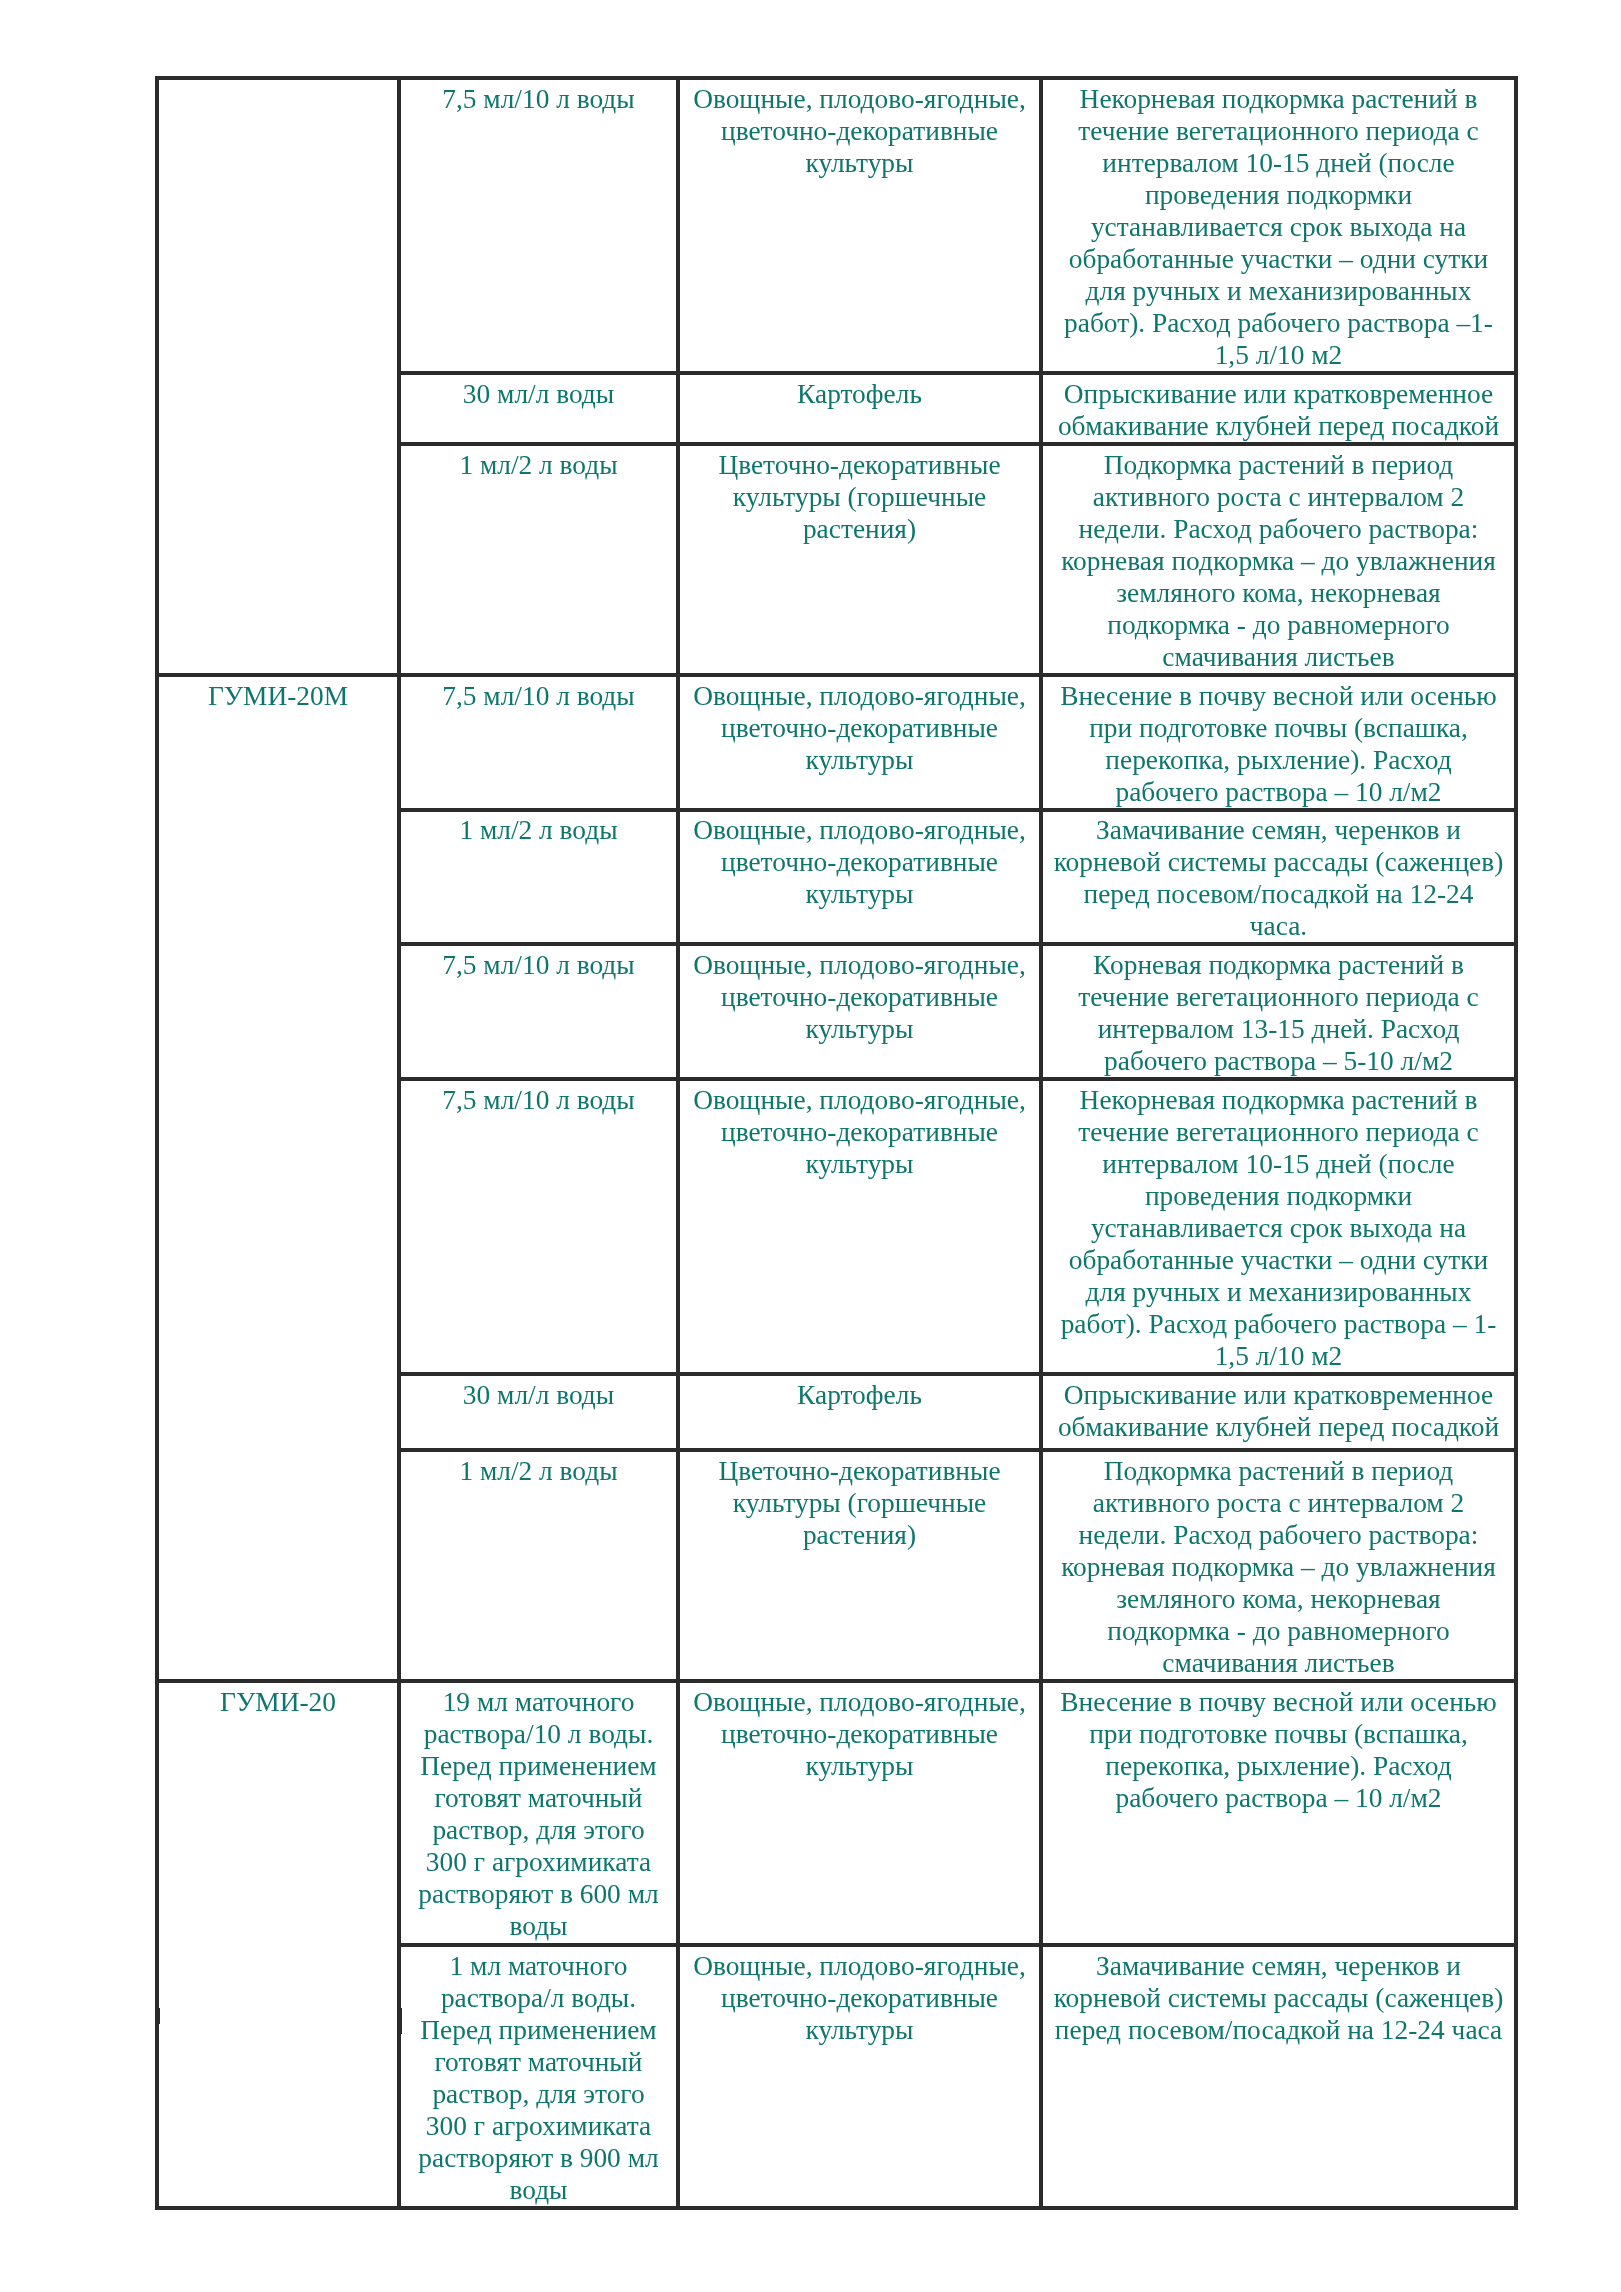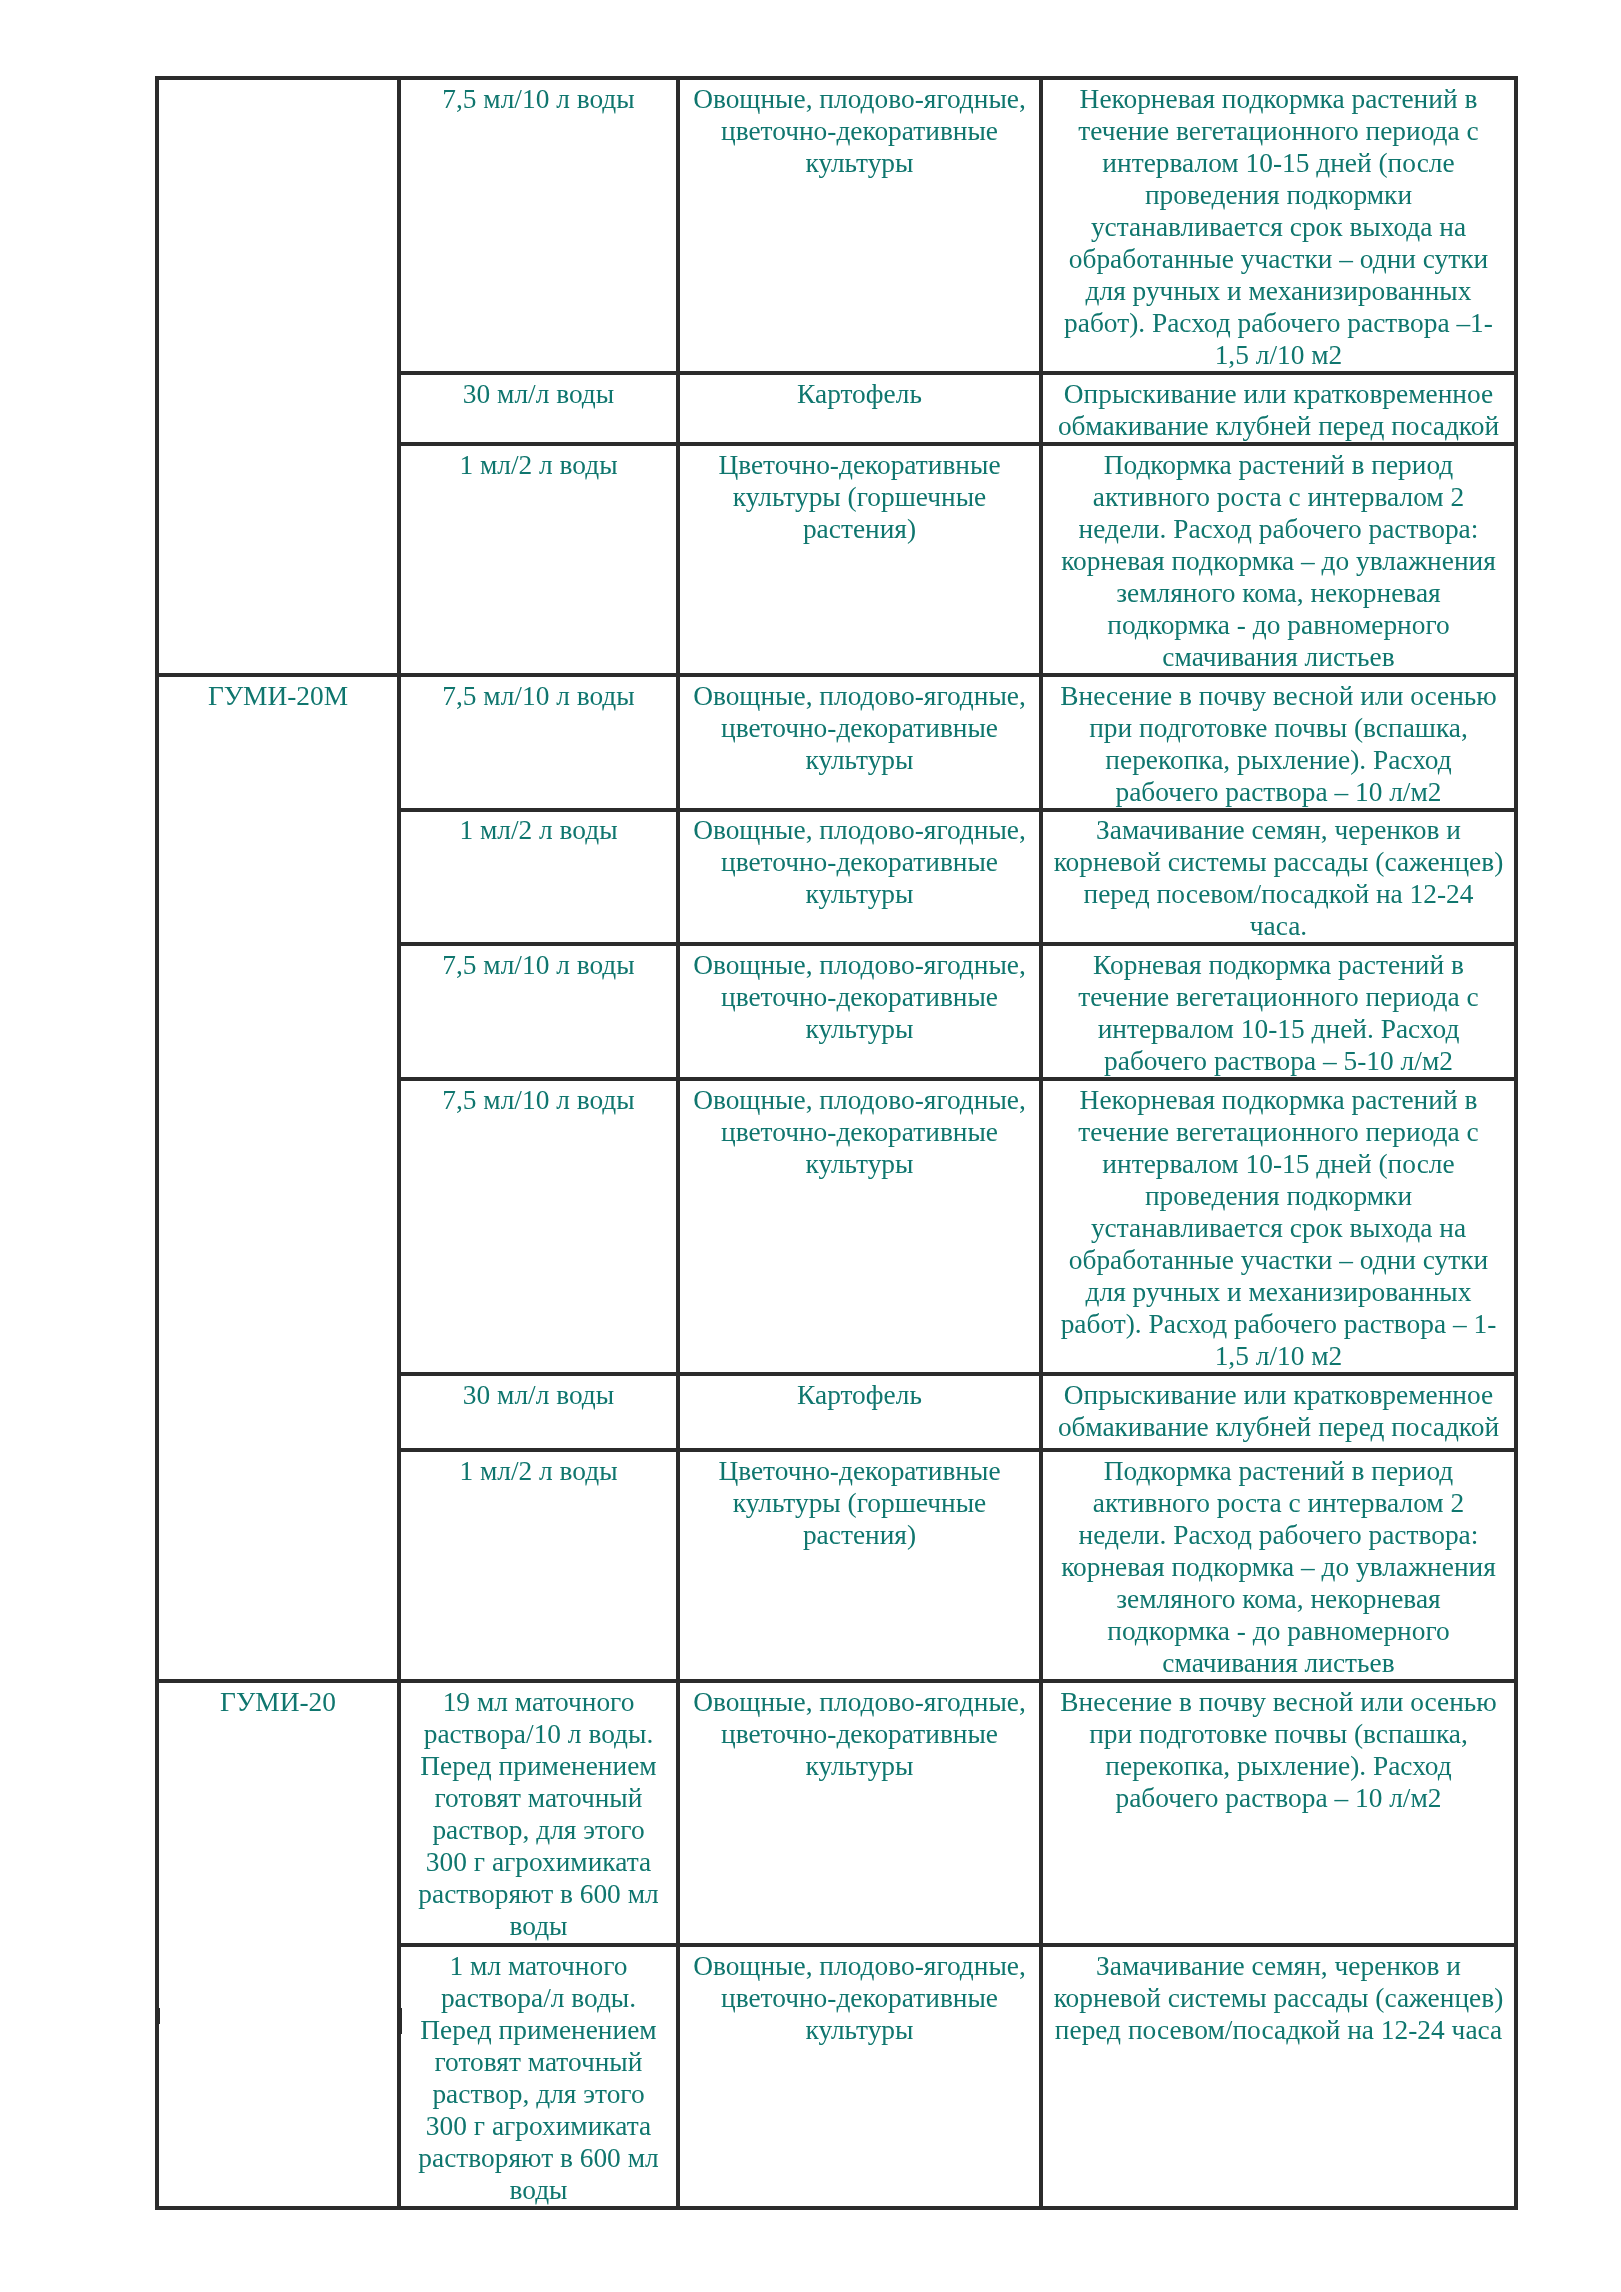--- a/index.html
+++ b/index.html
@@ -81,21 +81,21 @@
       <td class="application-col">Внесение в почву весной или осенью при подготовке почвы (вспашка, перекопка, рыхление). Расход рабочего раствора – 10 л/м2</td>
     </tr>
     <tr style="height:101px">
       <td class="dosage-col">1 мл/2 л воды</td>
       <td class="cultures-col">Овощные, плодово-ягодные, цветочно-декоративные культуры</td>
       <td class="application-col">Замачивание семян, черенков и корневой системы рассады (саженцев) перед посевом/посадкой на 12-24 часа.</td>
     </tr>
     <tr style="height:134px">
       <td class="dosage-col">7,5 мл/10 л воды</td>
       <td class="cultures-col">Овощные, плодово-ягодные, цветочно-декоративные культуры</td>
-      <td class="application-col">Корневая подкормка растений в течение вегетационного периода с интервалом 10-15 дней. Расход рабочего раствора – 5-10 л/м2</td>
+      <td class="application-col">Корневая подкормка растений в течение вегетационного периода с интервалом 13-15 дней. Расход рабочего раствора – 5-10 л/м2</td>
     </tr>
     <tr style="height:255px">
       <td class="dosage-col">7,5 мл/10 л воды</td>
       <td class="cultures-col">Овощные, плодово-ягодные, цветочно-декоративные культуры</td>
       <td class="application-col">Некорневая подкормка растений в течение вегетационного периода с интервалом 10-15 дней (после проведения подкормки устанавливается срок выхода на обработанные участки – одни сутки для ручных и механизированных работ). Расход рабочего раствора – 1-1,5 л/10 м2</td>
     </tr>
     <tr style="height:76px">
       <td class="dosage-col">30 мл/л воды</td>
       <td class="cultures-col">Картофель</td>
       <td class="application-col">Опрыскивание или кратковременное обмакивание клубней перед посадкой</td>
@@ -106,21 +106,21 @@
       <td class="application-col">Подкормка растений в период активного роста с интервалом 2 недели. Расход рабочего раствора: корневая подкормка – до увлажнения земляного кома, некорневая подкормка - до равномерного смачивания листьев</td>
     </tr>
 
     <tr style="height:264px">
       <td class="product-col no-bottom" rowspan="2">ГУМИ-20</td>
       <td class="dosage-col">19 мл  маточного раствора/10 л воды. Перед применением готовят маточный раствор, для этого 300 г агрохимиката растворяют в 600 мл воды</td>
       <td class="cultures-col">Овощные, плодово-ягодные, цветочно-декоративные культуры</td>
       <td class="application-col">Внесение в почву весной или осенью при подготовке почвы (вспашка, перекопка, рыхление). Расход рабочего раствора – 10 л/м2</td>
     </tr>
     <tr style="height:255px">
-      <td class="dosage-col">1 мл маточного раствора/л воды. Перед применением готовят маточный раствор, для этого 300 г агрохимиката растворяют в 600 мл воды</td>
+      <td class="dosage-col">1 мл маточного раствора/л воды. Перед применением готовят маточный раствор, для этого 300 г агрохимиката растворяют в 900 мл воды</td>
       <td class="cultures-col">Овощные, плодово-ягодные, цветочно-декоративные культуры</td>
       <td class="application-col">Замачивание семян, черенков и корневой системы рассады (саженцев) перед посевом/посадкой на 12-24 часа</td>
     </tr>
   </tbody>
     </table>
 
   <div class="stub stub-col1"></div>
   <div class="stub stub-col2"></div>
 
 </div>

